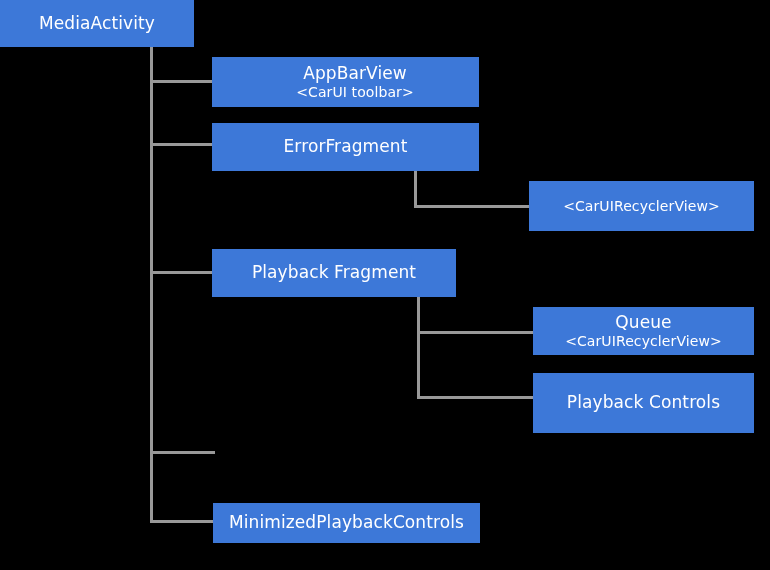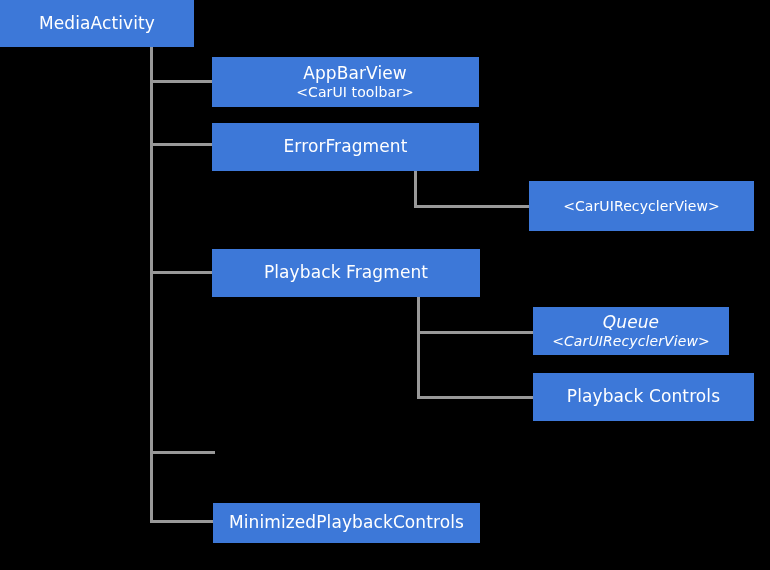--- a/index.html
+++ b/index.html
@@ -85,30 +85,30 @@
   </div>
 
   <div class="node single" style="left:212px; top:123px; width:267px; height:48px;">
     <span class="title">ErrorFragment</span>
   </div>
 
   <div class="node" style="left:529px; top:181px; width:225px; height:50px;">
     <span class="subtitle">&lt;CarUIRecyclerView&gt;</span>
   </div>
 
-  <div class="node single" style="left:212px; top:249px; width:268px; height:48px;">
+  <div class="node single" style="left:212px; top:249px; width:244px; height:48px;">
     <span class="title">Playback Fragment</span>
   </div>
 
-  <div class="node" style="left:533px; top:307px; width:196px; height:48px;font-style:italic;">
+  <div class="node" style="left:533px; top:307px; width:221px; height:48px;">
     <span class="title">Queue</span>
     <span class="subtitle">&lt;CarUIRecyclerView&gt;</span>
   </div>
 
-  <div class="node single" style="left:533px; top:373px; width:221px; height:48px;">
+  <div class="node single" style="left:533px; top:373px; width:221px; height:60px;">
     <span class="title">Playback Controls</span>
   </div>
 
 
   <div class="node single" style="left:213px; top:503px; width:267px; height:40px;">
     <span class="title">MinimizedPlaybackControls</span>
   </div>
 
 </div>
 

